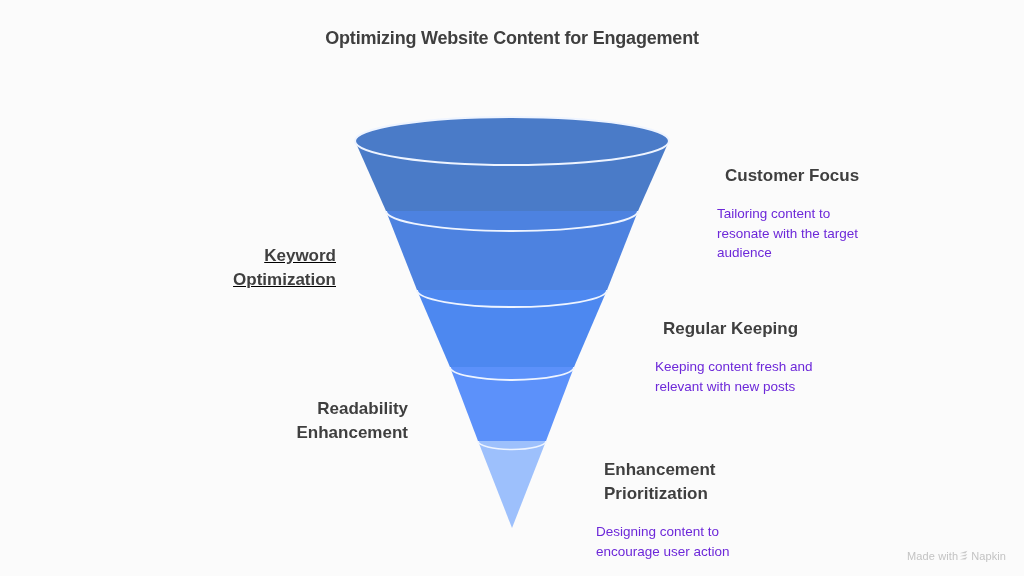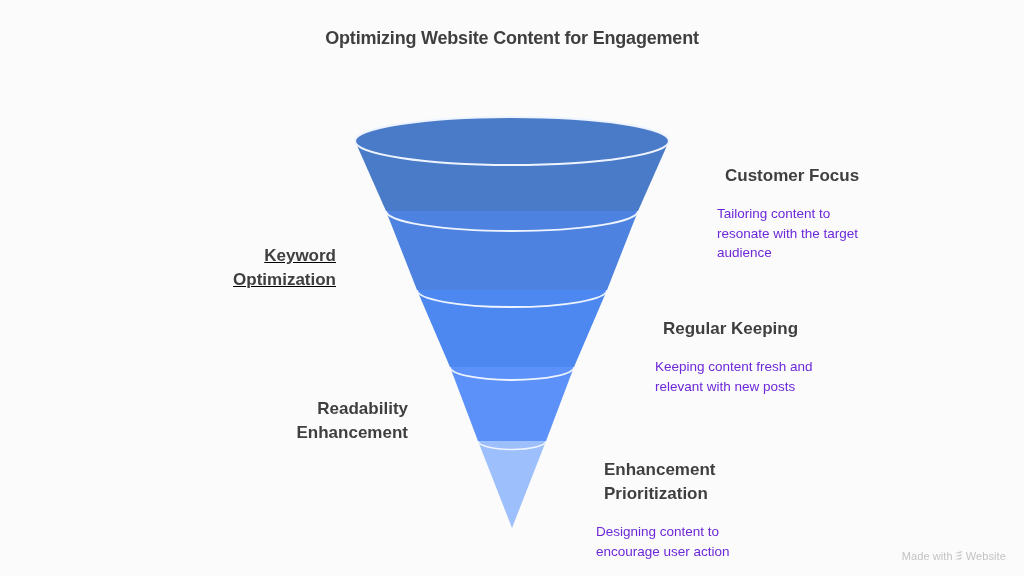--- a/index.html
+++ b/index.html
@@ -153,14 +153,14 @@
 
 <div id="watermark">
   <span>Made with</span>
   <span class="wm-logo">
     <svg width="13" height="13" viewBox="0 0 16 16" aria-hidden="true">
       <path d="M2 5.2 L11.5 2.2 L9.3 5.2 Z" fill="#c9c9c9"></path>
       <path d="M2 9.0 L11.5 6.0 L9.3 9.0 Z" fill="#c9c9c9"></path>
       <path d="M2 12.8 L11.5 9.8 L9.3 12.8 Z" fill="#c9c9c9"></path>
     </svg>
   </span>
-  <span>Website</span>
+  <span>Napkin</span>
 </div>
 
 </body></html>

